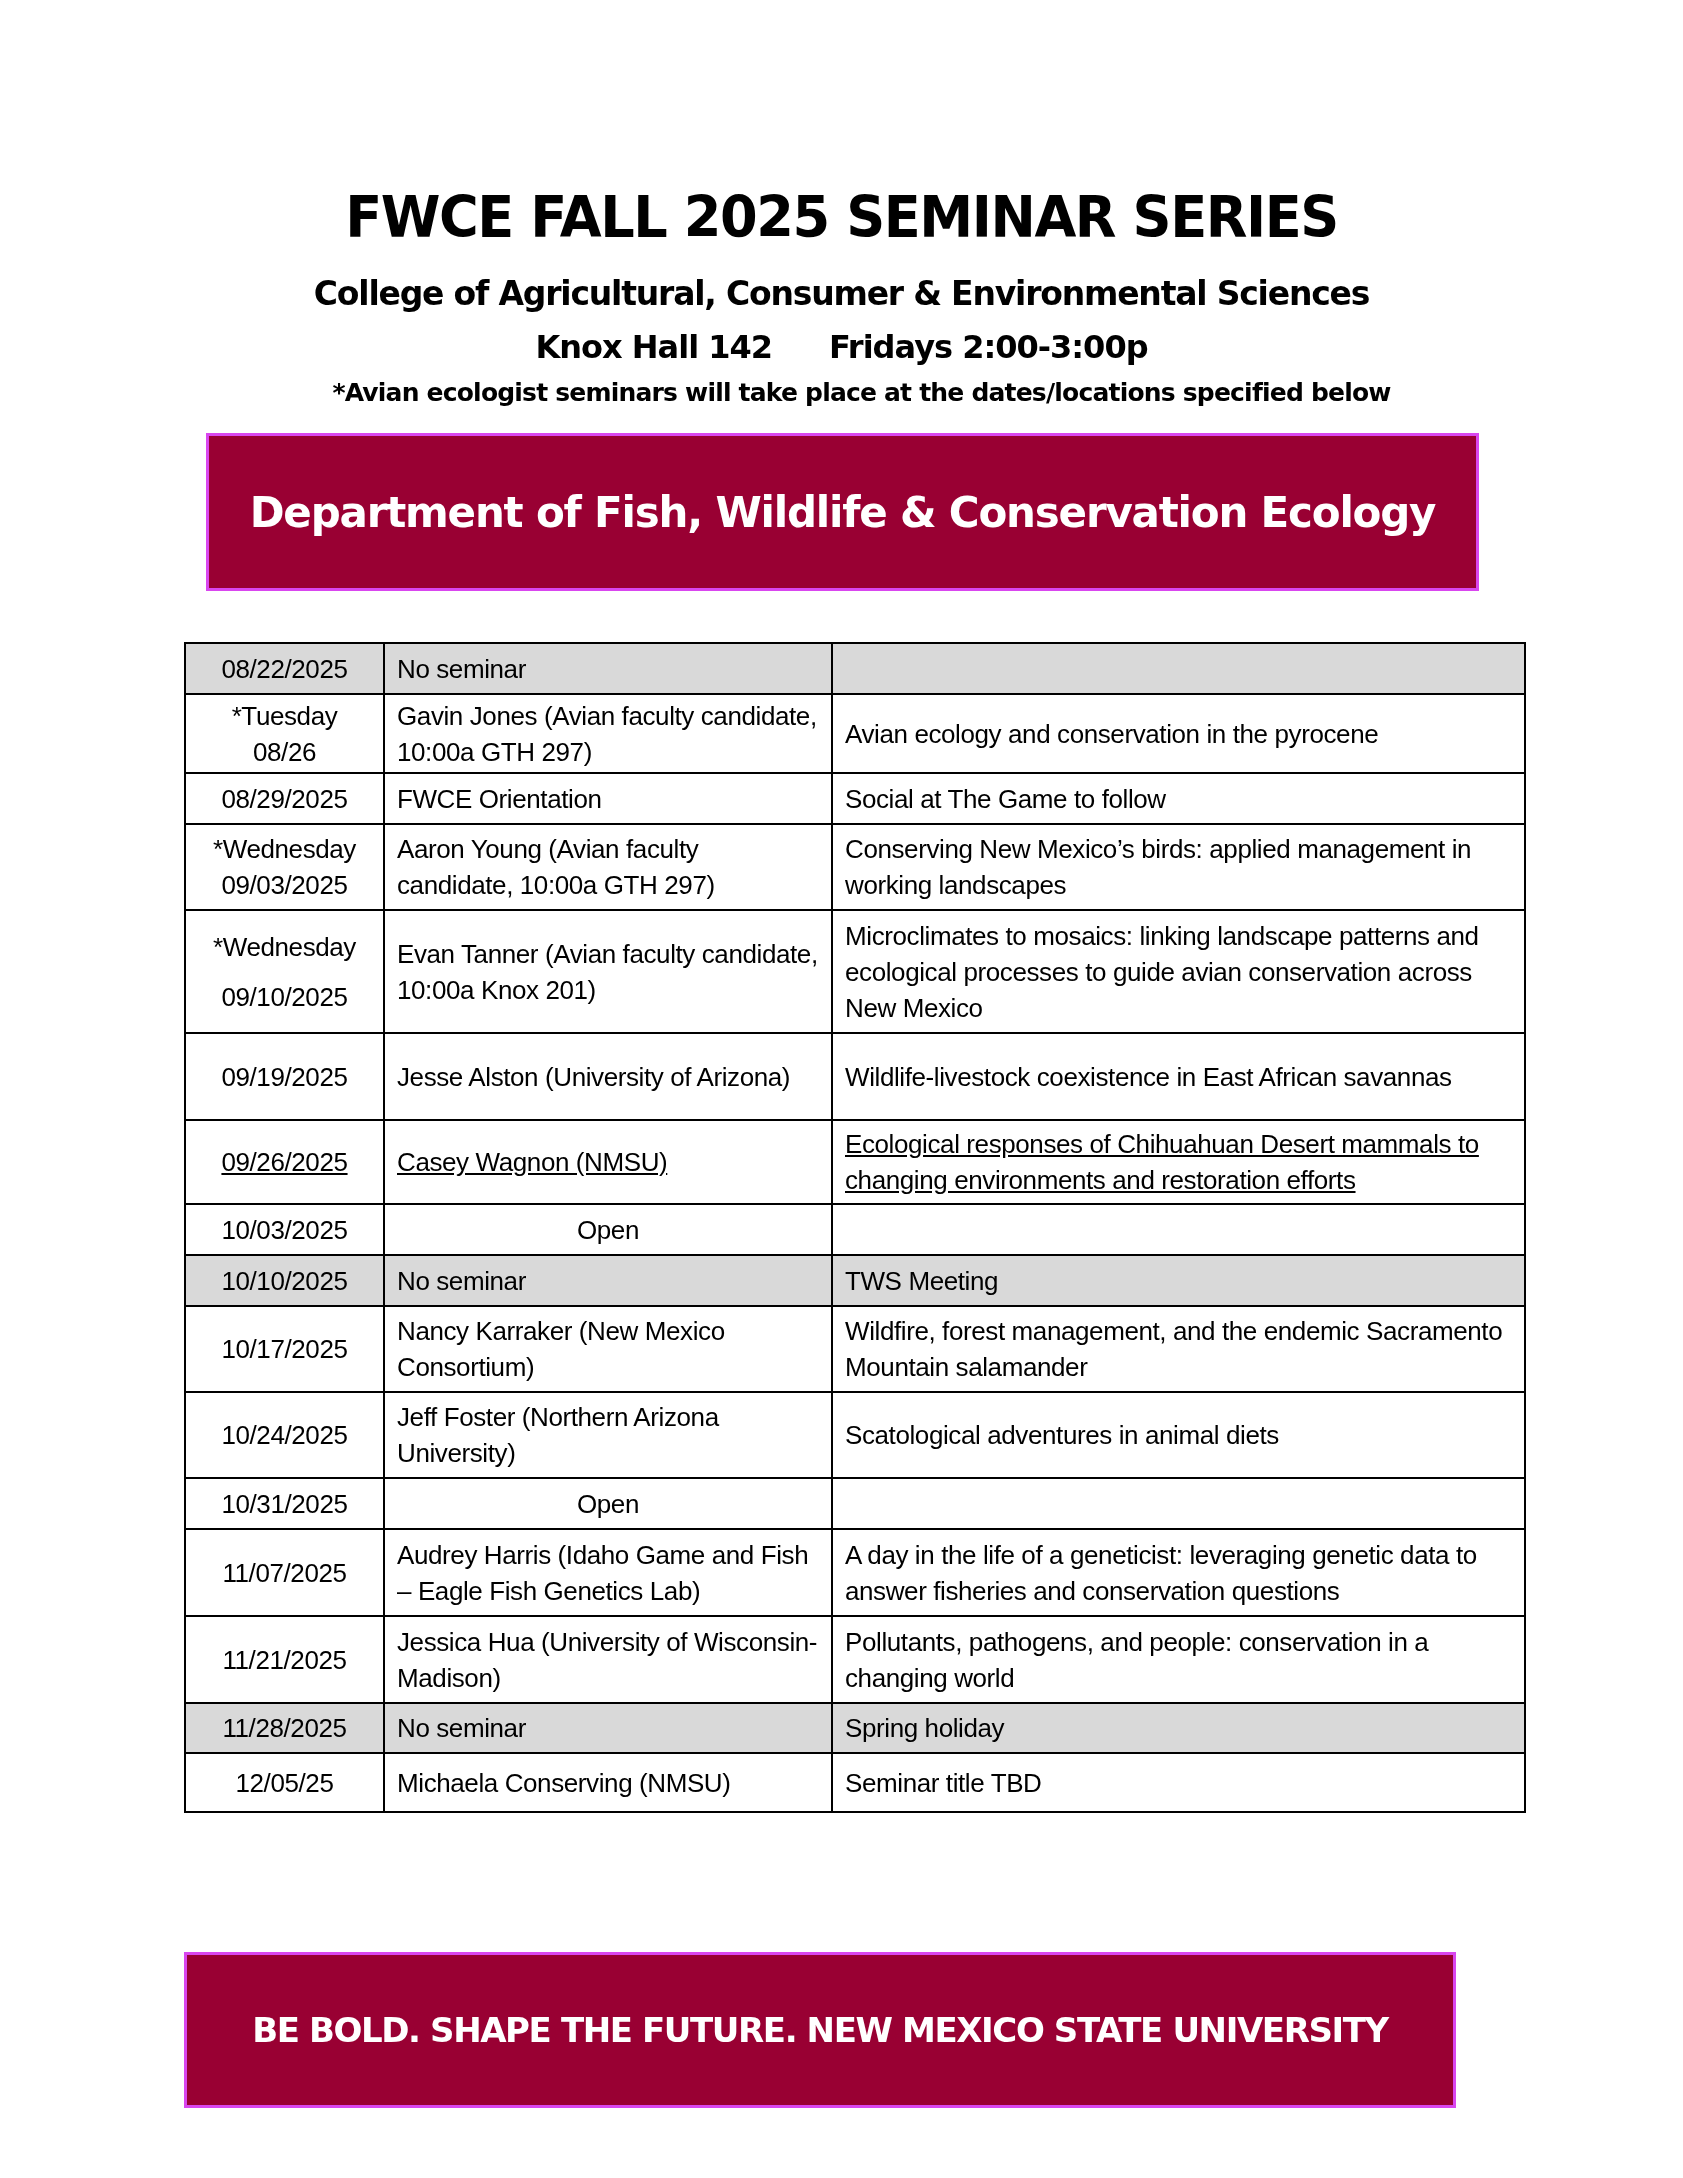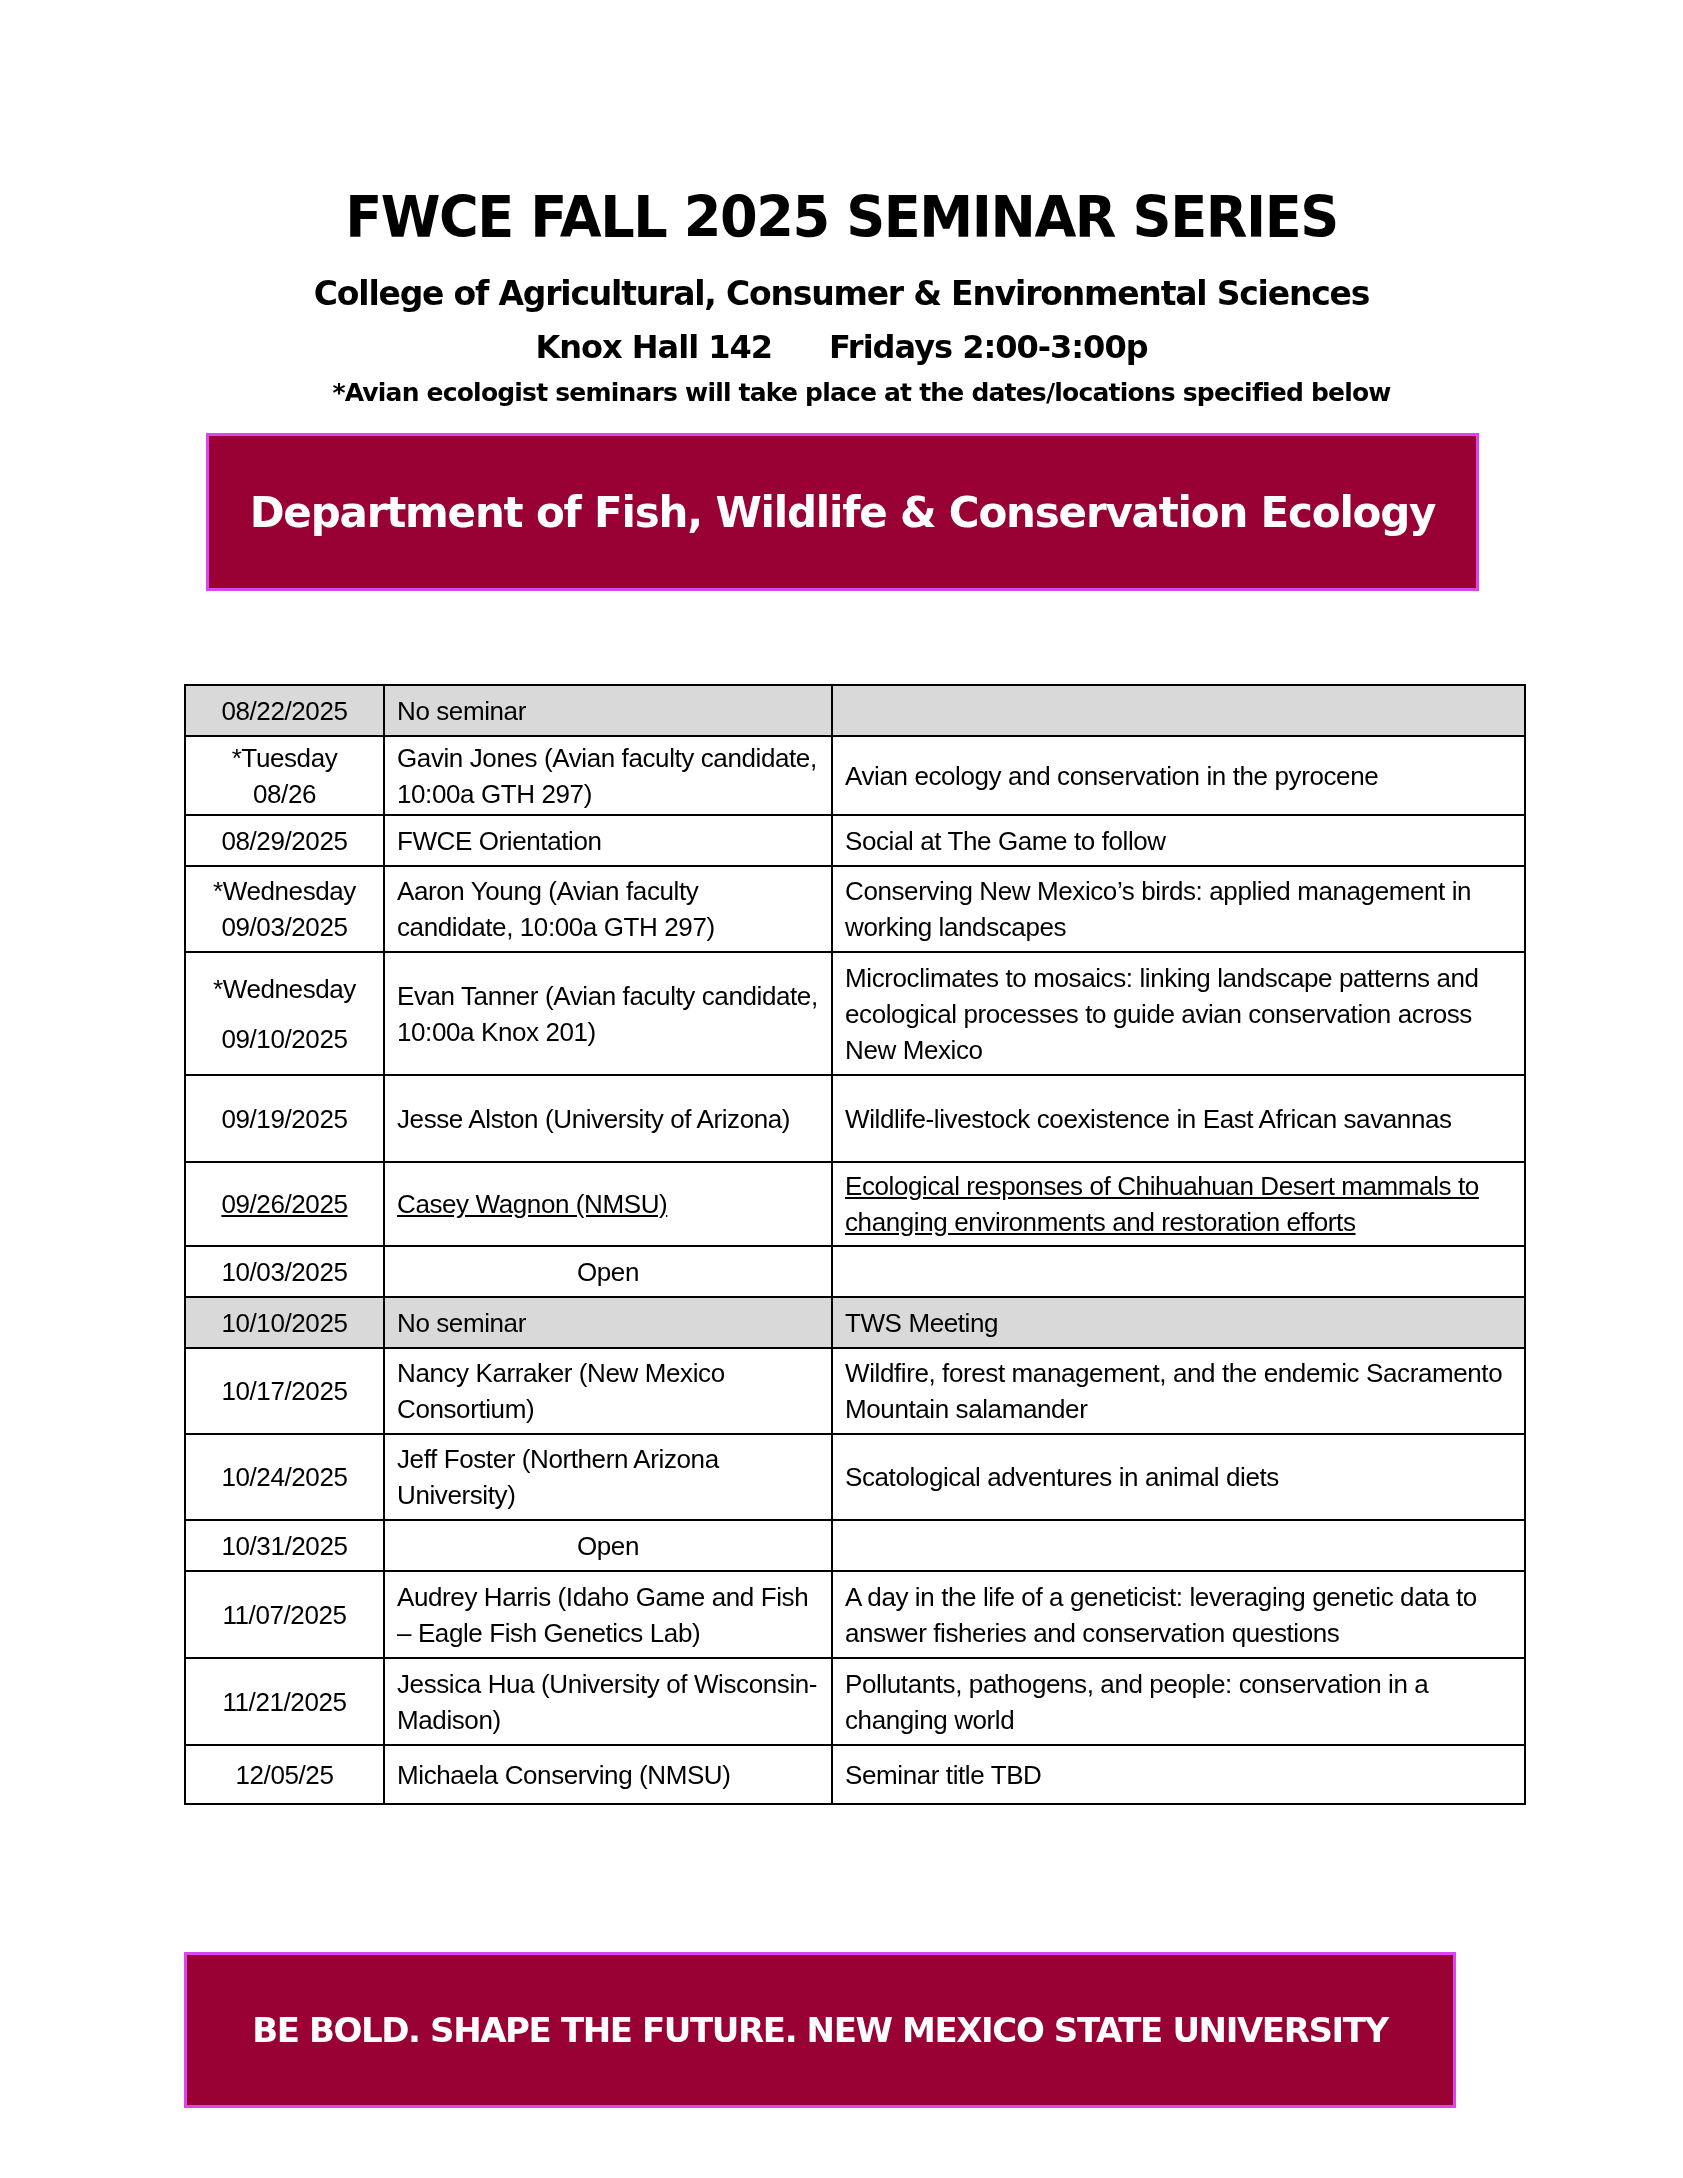--- a/index.html
+++ b/index.html
@@ -34,21 +34,20 @@
       color: #ffffff; font-family: "DejaVu Sans", sans-serif; font-weight: bold;
     }
     .banner-top { left: 206px; top: 433px; width: 1273px; height: 158px; font-size: 42px; letter-spacing: -1.2px; }
     .banner-bottom { left: 184px; top: 1952px; width: 1272px; height: 156px; font-size: 34px; letter-spacing: -1.4px; }
 
     table.schedule {
       position: absolute; left: 184px; top: 642px; width: 1340px;
       border-collapse: collapse; table-layout: fixed;
       font-family: "Liberation Sans", "DejaVu Sans", sans-serif; font-size: 26px;
       letter-spacing: -0.4px;
-      margin-top: 42px;
     }
     table.schedule td {
       border: 2.5px solid #000; padding: 0 12px; vertical-align: middle;
       line-height: 36px; box-sizing: border-box;
     }
     col.c-date { width: 199px; }
     col.c-speaker { width: 448px; }
     col.c-title { width: 693px; }
     td.date { text-align: center; padding: 0 4px; }
     td.speaker { text-align: left; }
@@ -171,20 +170,27 @@
         <td class="speaker">Audrey Harris (Idaho Game and Fish – Eagle Fish Genetics Lab)</td>
         <td class="topic">A day in the life of a geneticist: leveraging genetic data to answer fisheries and conservation questions</td>
       </tr>
       <tr style="height: 87px;">
         <td class="date">
           <div>11/21/2025</div>
         </td>
         <td class="speaker">Jessica Hua (University of Wisconsin-Madison)</td>
         <td class="topic">Pollutants, pathogens, and people: conservation in a changing world</td>
       </tr>
+      <tr class="shaded" style="height: 50px;">
+        <td class="date">
+          <div>11/28/2025</div>
+        </td>
+        <td class="speaker">No seminar</td>
+        <td class="topic">Spring holiday</td>
+      </tr>
       <tr style="height: 59px;">
         <td class="date">
           <div>12/05/25</div>
         </td>
         <td class="speaker">Michaela Conserving (NMSU)</td>
         <td class="topic">Seminar title TBD</td>
       </tr>
     </tbody>
 </table>
 

